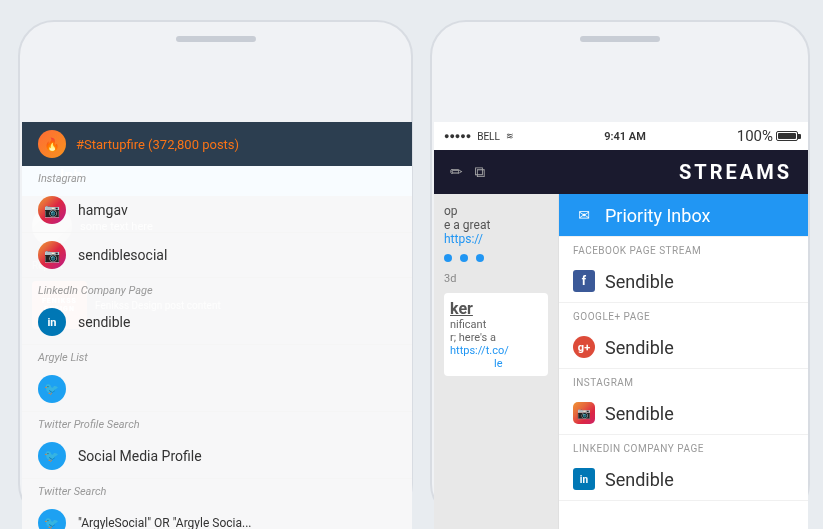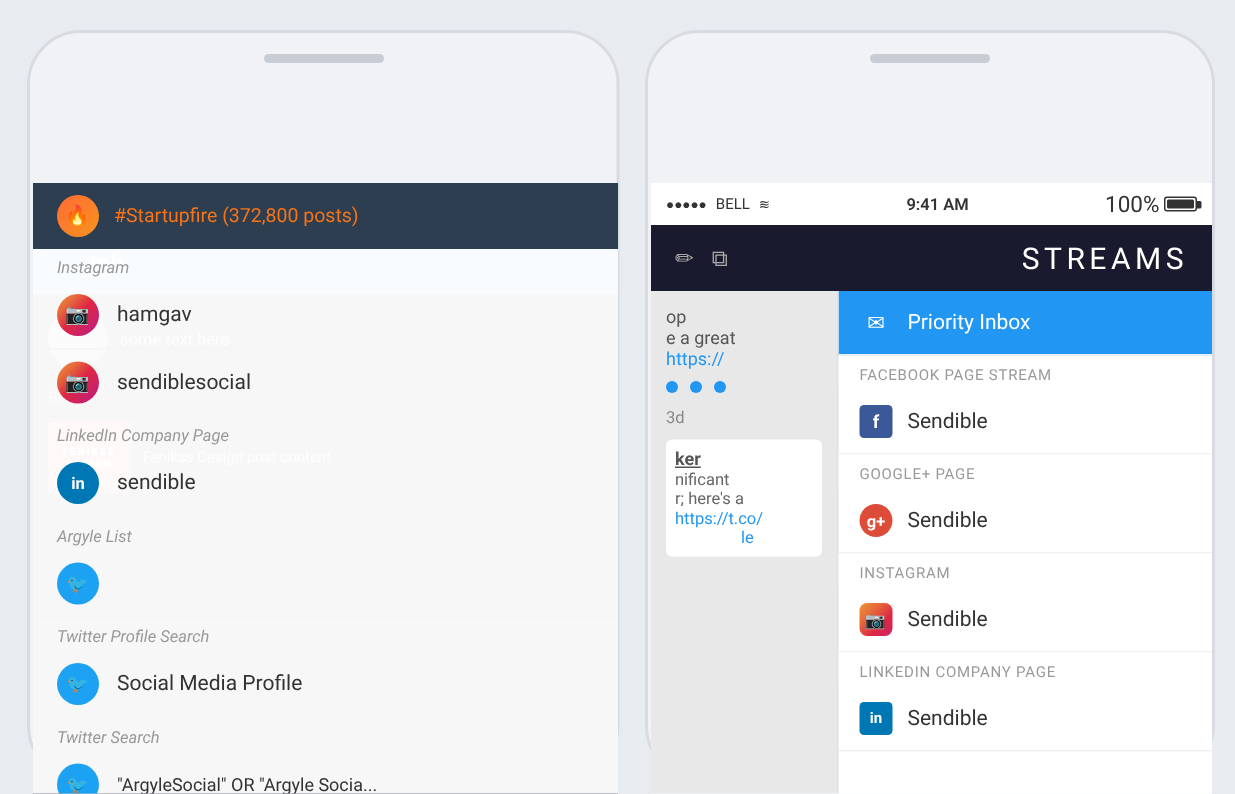--- a/index.html
+++ b/index.html
@@ -290,21 +290,21 @@
       gap: 12px;
     }
     .toolbar-icon {
       color: #aaa;
       font-size: 16px;
     }
     .streams-title {
       color: white;
       font-size: 20px;
       letter-spacing: 3px;
-      font-weight: 400;
+      font-weight: 700;
     }
     .dot {
       width: 8px;
       height: 8px;
       border-radius: 50%;
       background: #aaa;
     }
     .dot-active {
       background: #2196f3;
     }
@@ -328,21 +328,21 @@
       border-bottom: 1px solid #f0f0f0;
       gap: 10px;
     }
     .stream-item-active {
       background: #2196f3;
     }
     .stream-item-active .stream-item-text {
       color: white;
     }
     .stream-item-text {
-      font-size: 14px;
+      font-size: 18px;
       color: #333;
       text-align: center;
     }
     .stream-section-label {
       padding: 8px 14px 4px;
       font-size: 10px;
       color: #999;
       text-transform: uppercase;
       letter-spacing: 0.5px;
       background: white;
@@ -541,21 +541,21 @@
       <div>op</div>
       <div>e a great</div>
       <div style="color:#2196f3;">https://</div>
       <div style="display:flex; gap:8px; margin-top:8px;">
         <div class="dot dot-active"></div>
         <div class="dot dot-active"></div>
         <div class="dot dot-active"></div>
       </div>
       <div style="margin-top:10px; font-size:11px; color:#888;">3d</div>
       <div style="background:white; margin-top:8px; padding:6px; border-radius:4px;">
-        <div style="font-weight:bold; font-size:12px;text-decoration:underline;">ker</div>
+        <div style="font-weight:bold; font-size:16px;text-decoration:underline;">ker</div>
         <div style="font-size:11px; color:#666;">nificant</div>
         <div style="font-size:11px; color:#666;">r; here's a</div>
         <div style="font-size:11px; color:#2196f3;">https://t.co/</div>
         <div style="font-size:11px; color:#2196f3;margin-left:44px;">le</div>
       </div>
     </div>
 
     <div class="streams-panel">
 
       <div class="stream-item stream-item-active">

